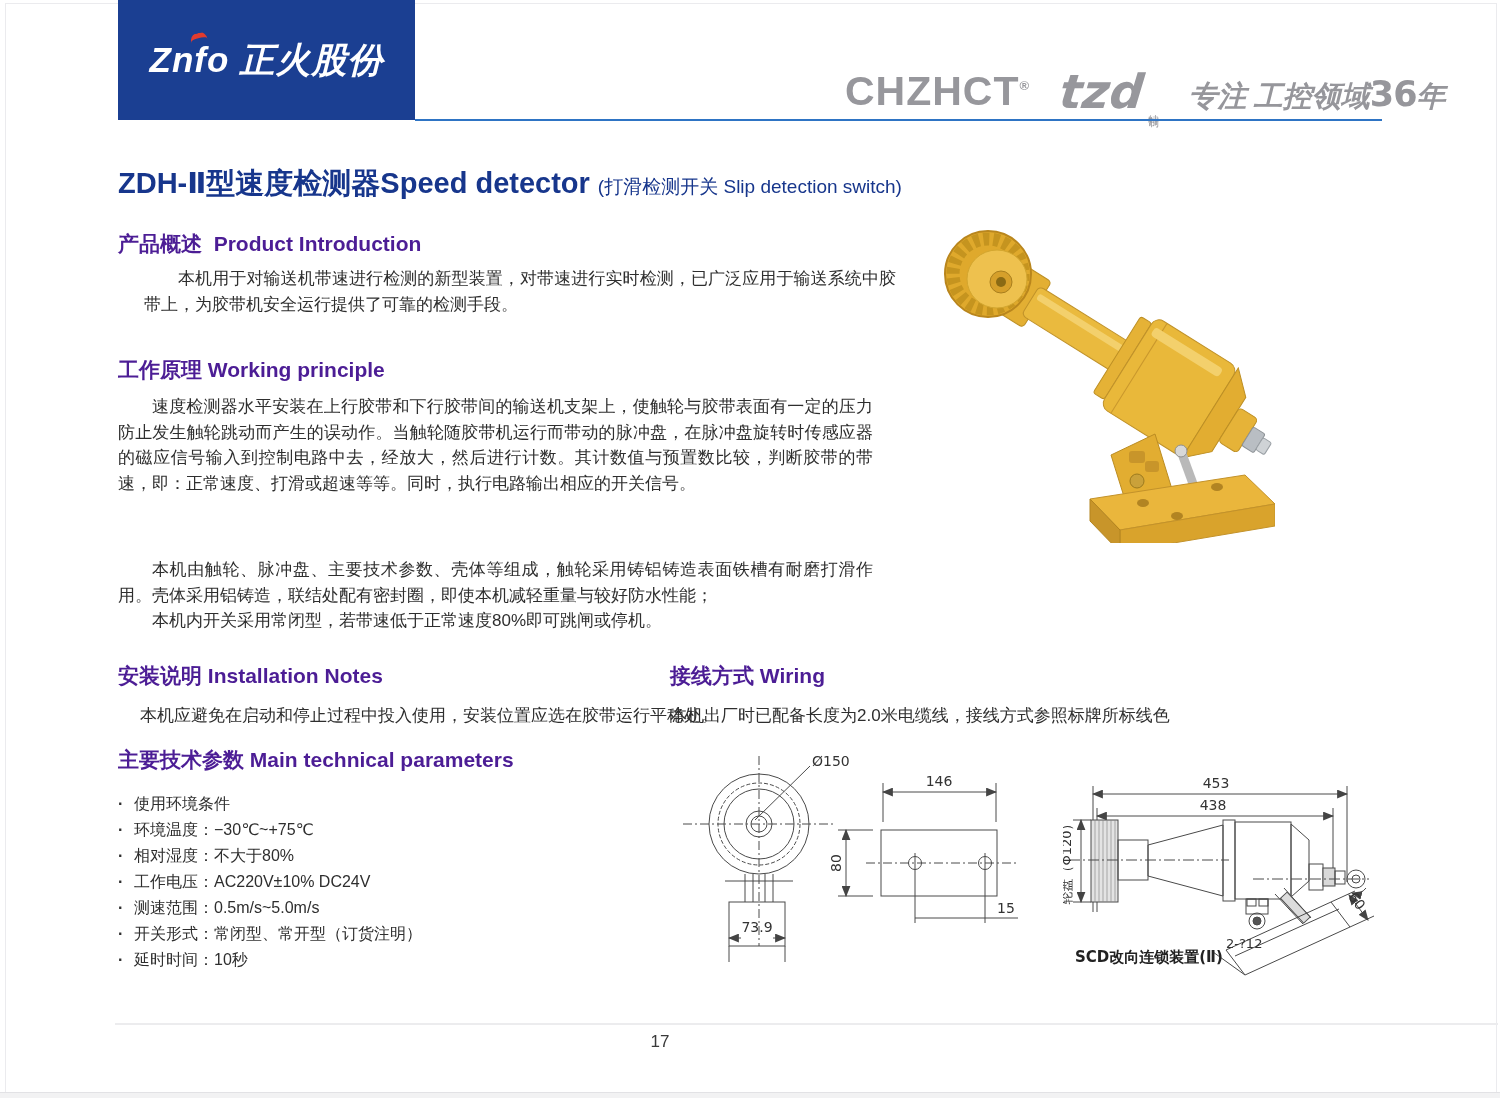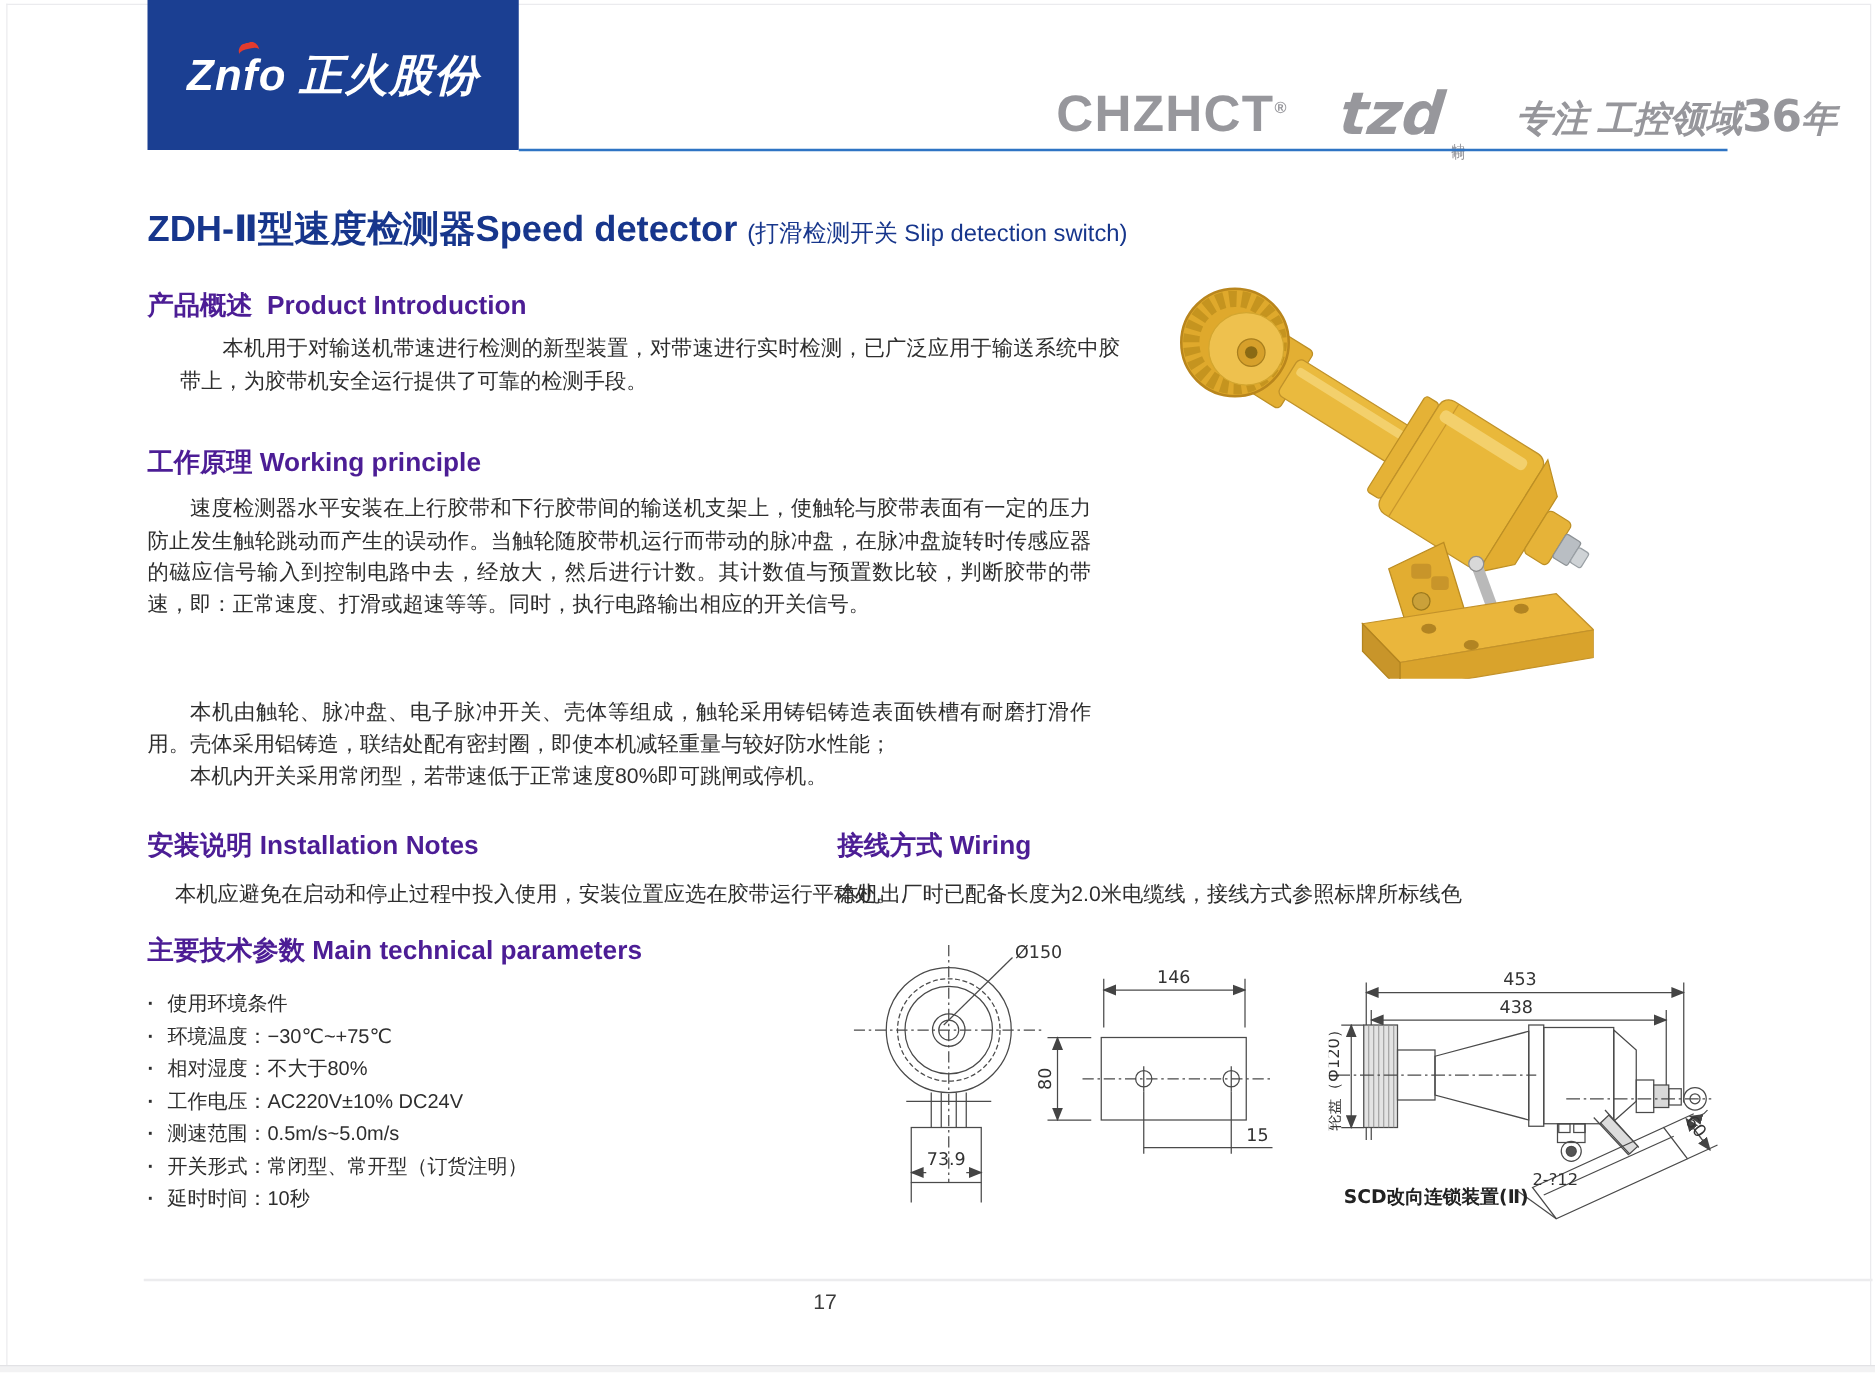--- a/index.html
+++ b/index.html
@@ -8,21 +8,21 @@
   .hairline-top{position:absolute;left:5px;top:3px;width:1491px;height:1px;background:#ebebee;}
   .hairline-left{position:absolute;left:5px;top:3px;width:1px;height:1089px;background:#ebebee;}
   .hairline-right{position:absolute;left:1496px;top:3px;width:1px;height:1089px;background:#ebebee;}
   .bottom-band{position:absolute;left:0;top:1092px;width:1500px;height:6px;background:#f2f2f3;border-top:1px solid #e2e2e5;}
 
   
   .brand-block{position:absolute;left:118px;top:0;width:297px;height:120px;background:#1b3f92;display:flex;align-items:center;justify-content:center;}
   .logo-line{color:#fff;font-style:italic;font-weight:bold;font-size:35px;letter-spacing:1px;white-space:nowrap;position:relative;}
   .logo-en{position:relative;margin-right:10px;}
   .logo-accent{position:absolute;left:52%;top:-7px;width:17px;height:11px;border-top:5px solid #e23b2e;border-radius:50%/70%;transform:rotate(-14deg);}
-  .brand-right{position:absolute;left:845px;top:54px;height:58px;display:flex;align-items:flex-end;gap:42px;color:#97979c;}
+  .brand-right{position:absolute;left:845px;top:54px;height:58px;display:flex;align-items:flex-end;gap:30px;color:#97979c;}
   .chzhct{font-size:41px;font-weight:bold;letter-spacing:1px;line-height:1;}
   .chzhct sup{font-size:13px;vertical-align:super;}
   .tzd-wrap{display:flex;align-items:flex-end;gap:4px;}
   .tzd{font-size:47px;font-weight:bold;font-style:italic;line-height:.85;transform:skewX(-6deg);font-family:"DejaVu Sans",sans-serif;}
   .tzd-sub{font-size:11px;line-height:11px;writing-mode:vertical-rl;letter-spacing:1px;margin-bottom:4px;}
   .slogan{font-family:"Liberation Serif",serif;font-style:italic;font-weight:bold;font-size:29px;line-height:1;white-space:nowrap;color:#96969b;}
   .slogan .yr{font-family:"DejaVu Sans",sans-serif;font-style:normal;font-size:35px;font-weight:bold;letter-spacing:-1px;}
   .header-line{position:absolute;left:415px;top:119px;width:967px;height:2px;background:#2e74c4;}
 
   
@@ -97,21 +97,21 @@
     <span class="main">ZDH-Ⅱ型速度检测器Speed detector</span><span class="sub">(打滑检测开关 Slip detection switch)</span>
   </div>
 
   <div class="sec-heading h-intro">产品概述  Product Introduction</div>
   <div class="body-text p-intro indent">本机用于对输送机带速进行检测的新型装置，对带速进行实时检测，已广泛应用于输送系统中胶带上，为胶带机安全运行提供了可靠的检测手段。</div>
 
   <div class="sec-heading h-principle">工作原理 Working principle</div>
   <div class="body-text p-principle indent">速度检测器水平安装在上行胶带和下行胶带间的输送机支架上，使触轮与胶带表面有一定的压力防止发生触轮跳动而产生的误动作。当触轮随胶带机运行而带动的脉冲盘，在脉冲盘旋转时传感应器的磁应信号输入到控制电路中去，经放大，然后进行计数。其计数值与预置数比较，判断胶带的带速，即：正常速度、打滑或超速等等。同时，执行电路输出相应的开关信号。</div>
 
   <div class="body-text p-features">
-    <p>本机由触轮、脉冲盘、电子脉冲开关、壳体等组成，触轮采用铸铝铸造表面铁槽有耐磨打滑作用。壳体采用铝铸造，联结处配有密封圈，即使本机减轻重量与较好防水性能；</p>
+    <p>本机由触轮、脉冲盘、主要技术参数、壳体等组成，触轮采用铸铝铸造表面铁槽有耐磨打滑作用。壳体采用铝铸造，联结处配有密封圈，即使本机减轻重量与较好防水性能；</p>
     <p>本机内开关采用常闭型，若带速低于正常速度80%即可跳闸或停机。</p>
   </div>
 
   <div class="sec-heading h-install">安装说明 Installation Notes</div>
   <div class="body-text p-install">本机应避免在启动和停止过程中投入使用，安装位置应选在胶带运行平稳处。</div>
 
   <div class="sec-heading h-wiring">接线方式 Wiring</div>
   <div class="body-text p-wiring">本机出厂时已配备长度为2.0米电缆线，接线方式参照标牌所标线色</div>
 
   <div class="sec-heading h-params">主要技术参数 Main technical parameters</div>

